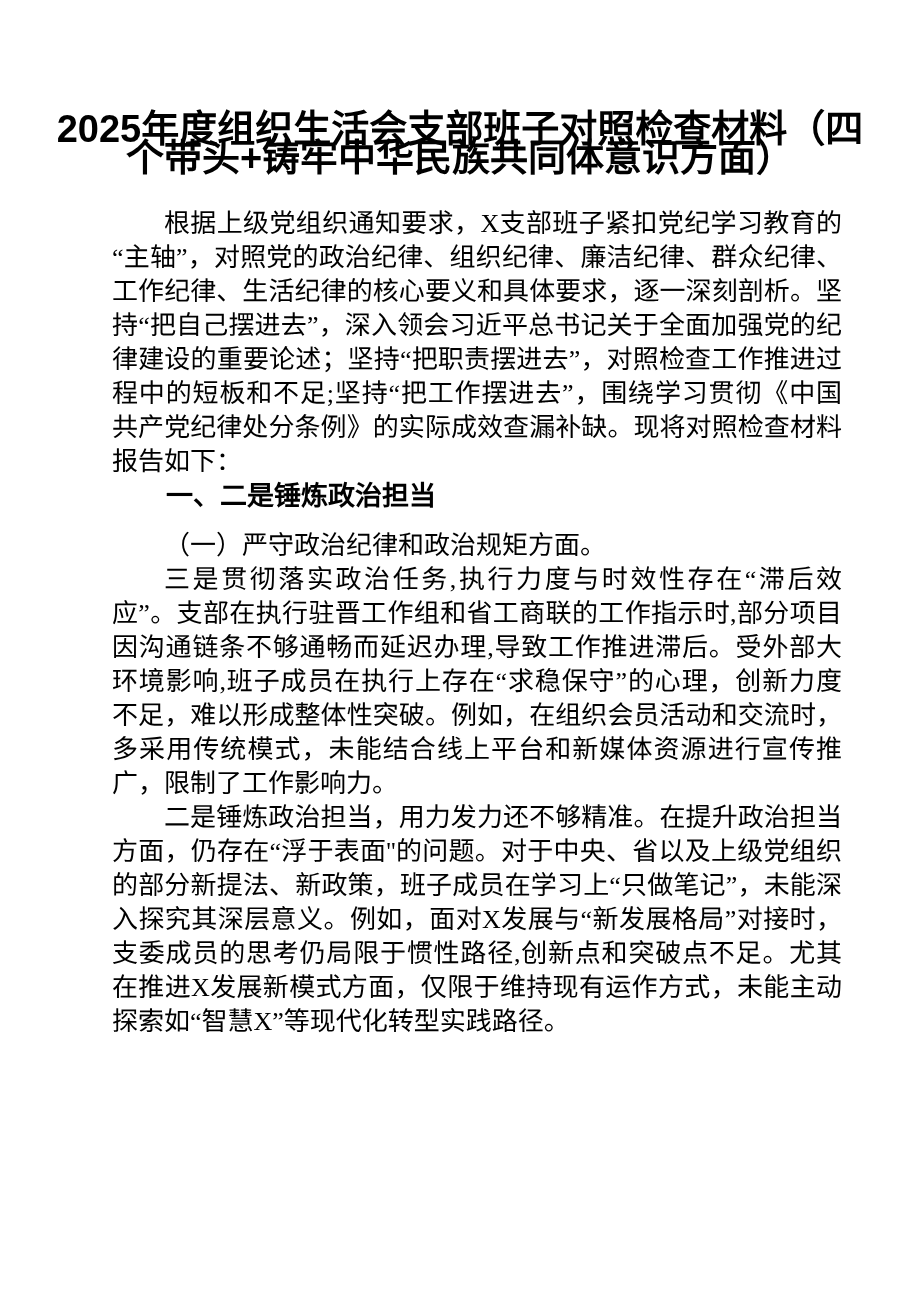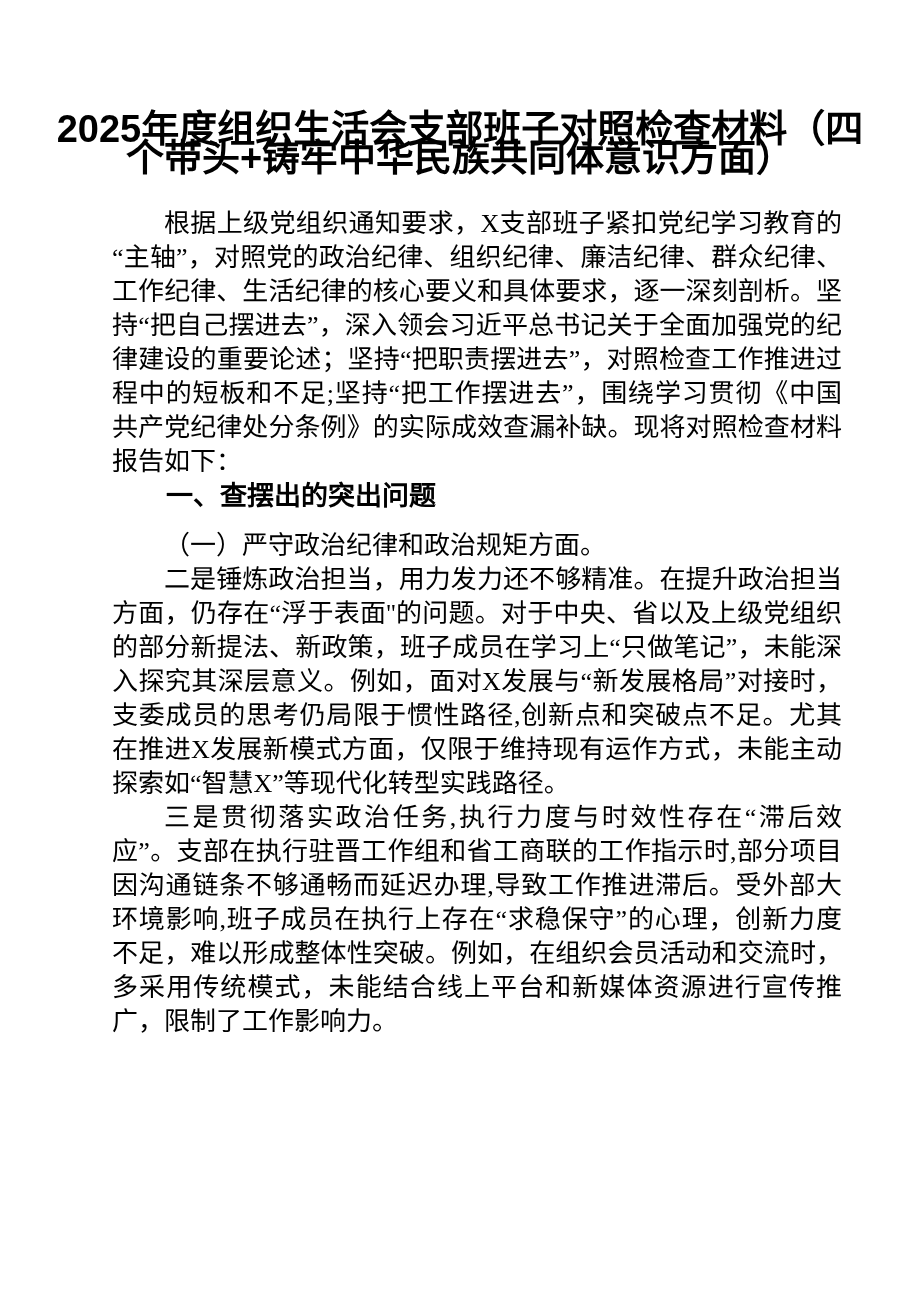--- a/index.html
+++ b/index.html
@@ -51,18 +51,18 @@
   }
 </style>
 </head>
 <body>
 
 <div class="page">
   <h1 class="doc-title">2025年度组织生活会支部班子对照检查材料（四个带头+铸牢中华民族共同体意识方面）</h1>
 
   <div class="doc-body">
     <p class="para">根据上级党组织通知要求，X支部班子紧扣党纪学习教育的“主轴”，对照党的政治纪律、组织纪律、廉洁纪律、群众纪律、工作纪律、生活纪律的核心要义和具体要求，逐一深刻剖析。坚持“把自己摆进去”，深入领会习近平总书记关于全面加强党的纪律建设的重要论述；坚持“把职责摆进去”，对照检查工作推进过程中的短板和不足;坚持“把工作摆进去”，围绕学习贯彻《中国共产党纪律处分条例》的实际成效查漏补缺。现将对照检查材料报告如下：</p>
-    <p class="h1">一、查摆出的突出问题</p>
+    <p class="h1">一、二是锤炼政治担当</p>
     <p class="h2">（一）严守政治纪律和政治规矩方面。</p>
+    <p class="para">三是贯彻落实政治任务,执行力度与时效性存在“滞后效应”。支部在执行驻晋工作组和省工商联的工作指示时,部分项目因沟通链条不够通畅而延迟办理,导致工作推进滞后。受外部大环境影响,班子成员在执行上存在“求稳保守”的心理，创新力度不足，难以形成整体性突破。例如，在组织会员活动和交流时，多采用传统模式，未能结合线上平台和新媒体资源进行宣传推广，限制了工作影响力。</p>
     <p class="para">二是锤炼政治担当，用力发力还不够精准。在提升政治担当方面，仍存在“浮于表面''的问题。对于中央、省以及上级党组织的部分新提法、新政策，班子成员在学习上“只做笔记”，未能深入探究其深层意义。例如，面对X发展与“新发展格局”对接时，支委成员的思考仍局限于惯性路径,创新点和突破点不足。尤其在推进X发展新模式方面，仅限于维持现有运作方式，未能主动探索如“智慧X”等现代化转型实践路径。</p>
-    <p class="para">三是贯彻落实政治任务,执行力度与时效性存在“滞后效应”。支部在执行驻晋工作组和省工商联的工作指示时,部分项目因沟通链条不够通畅而延迟办理,导致工作推进滞后。受外部大环境影响,班子成员在执行上存在“求稳保守”的心理，创新力度不足，难以形成整体性突破。例如，在组织会员活动和交流时，多采用传统模式，未能结合线上平台和新媒体资源进行宣传推广，限制了工作影响力。</p>
   </div>
 </div>
 
 </body></html>

